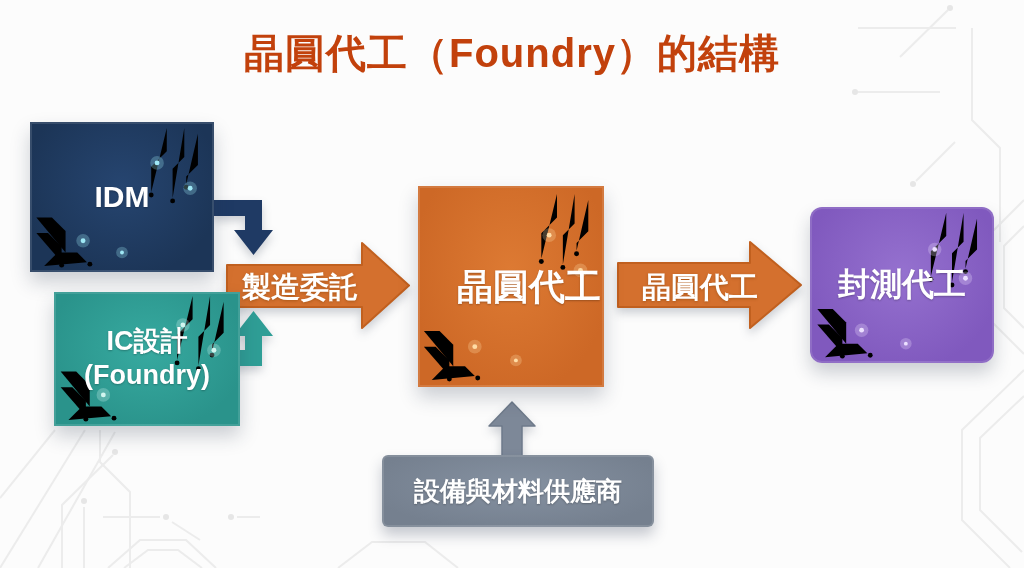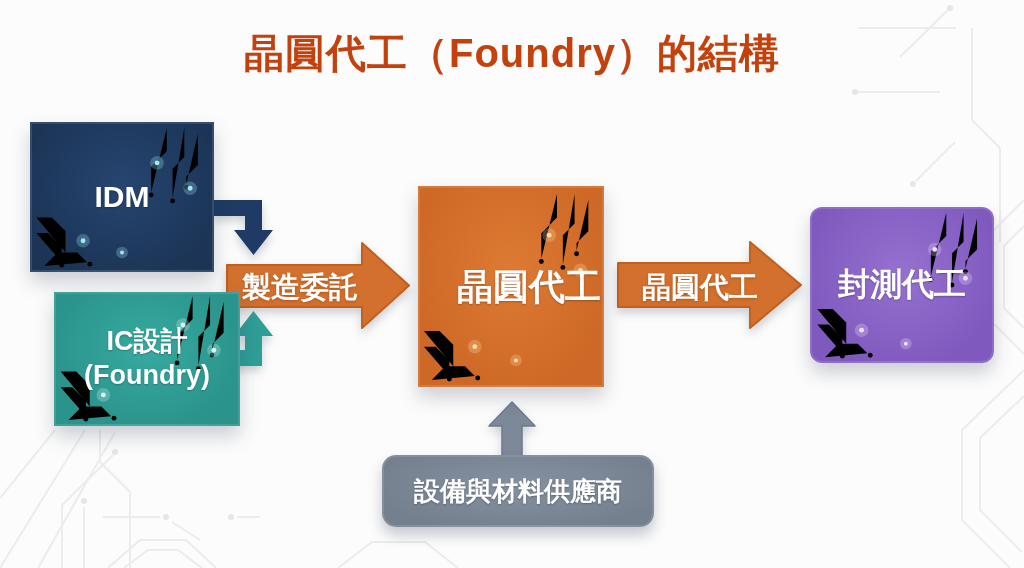--- a/index.html
+++ b/index.html
@@ -53,21 +53,21 @@
   .box.idm      { left: 30px;  top: 122px; width: 184px; height: 150px;
                   background: radial-gradient(ellipse at 50% 42%, #264570 0%, #1c3557 78%); font-size: 30px; }
   .box.fabless  { left: 28px;  top: 292px; width: 186px; height: 134px;
                   background: radial-gradient(ellipse at 50% 42%, #37aaa0 0%, #2a938b 78%); font-size: 27px; line-height: 1.25; margin-left: 26px; }
   .box.foundry  { left: 418px; top: 186px; width: 186px; height: 201px;
                   background: radial-gradient(ellipse at 50% 42%, #dd7a33 0%, #cd6826 78%); padding-left: 36px; }
   .box.foundry .l1 { font-size: 36px; line-height: 1.15; }
   .box.foundry .l2 { font-size: 20px; line-height: 1.3; }
   .box.osat     { left: 810px; top: 207px; width: 184px; height: 156px; border-radius: 12px;
                   background: radial-gradient(ellipse at 50% 42%, #9571cf 0%, #8059be 78%); font-size: 32px; line-height: 1.3; }
-  .box.suppliers{ left: 382px; top: 455px; width: 272px; height: 72px; border-radius: 14px;
+  .box.suppliers{ left: 382px; top: 455px; width: 272px; height: 72px; border-radius: 6px;
                   background: radial-gradient(ellipse at 50% 42%, #8591a1 0%, #75808f 80%); font-size: 26px;
                   box-shadow: 0 8px 14px rgba(30,45,70,0.25); }
 
   svg.deco { position: absolute; inset: 0; width: 100%; height: 100%; z-index: 1;
              color: rgba(255,255,255,0.20); }
   svg.deco circle.halo { stroke: none; opacity: 0.28; }
   svg.deco circle.dot  { stroke: none; }
   .glow-cyan   .halo, .glow-cyan   .dot { fill: #9fe8f5; }
   .glow-mint   .halo, .glow-mint   .dot { fill: #d2f5ef; }
   .glow-amber  .halo, .glow-amber  .dot { fill: #ffdca5; }

